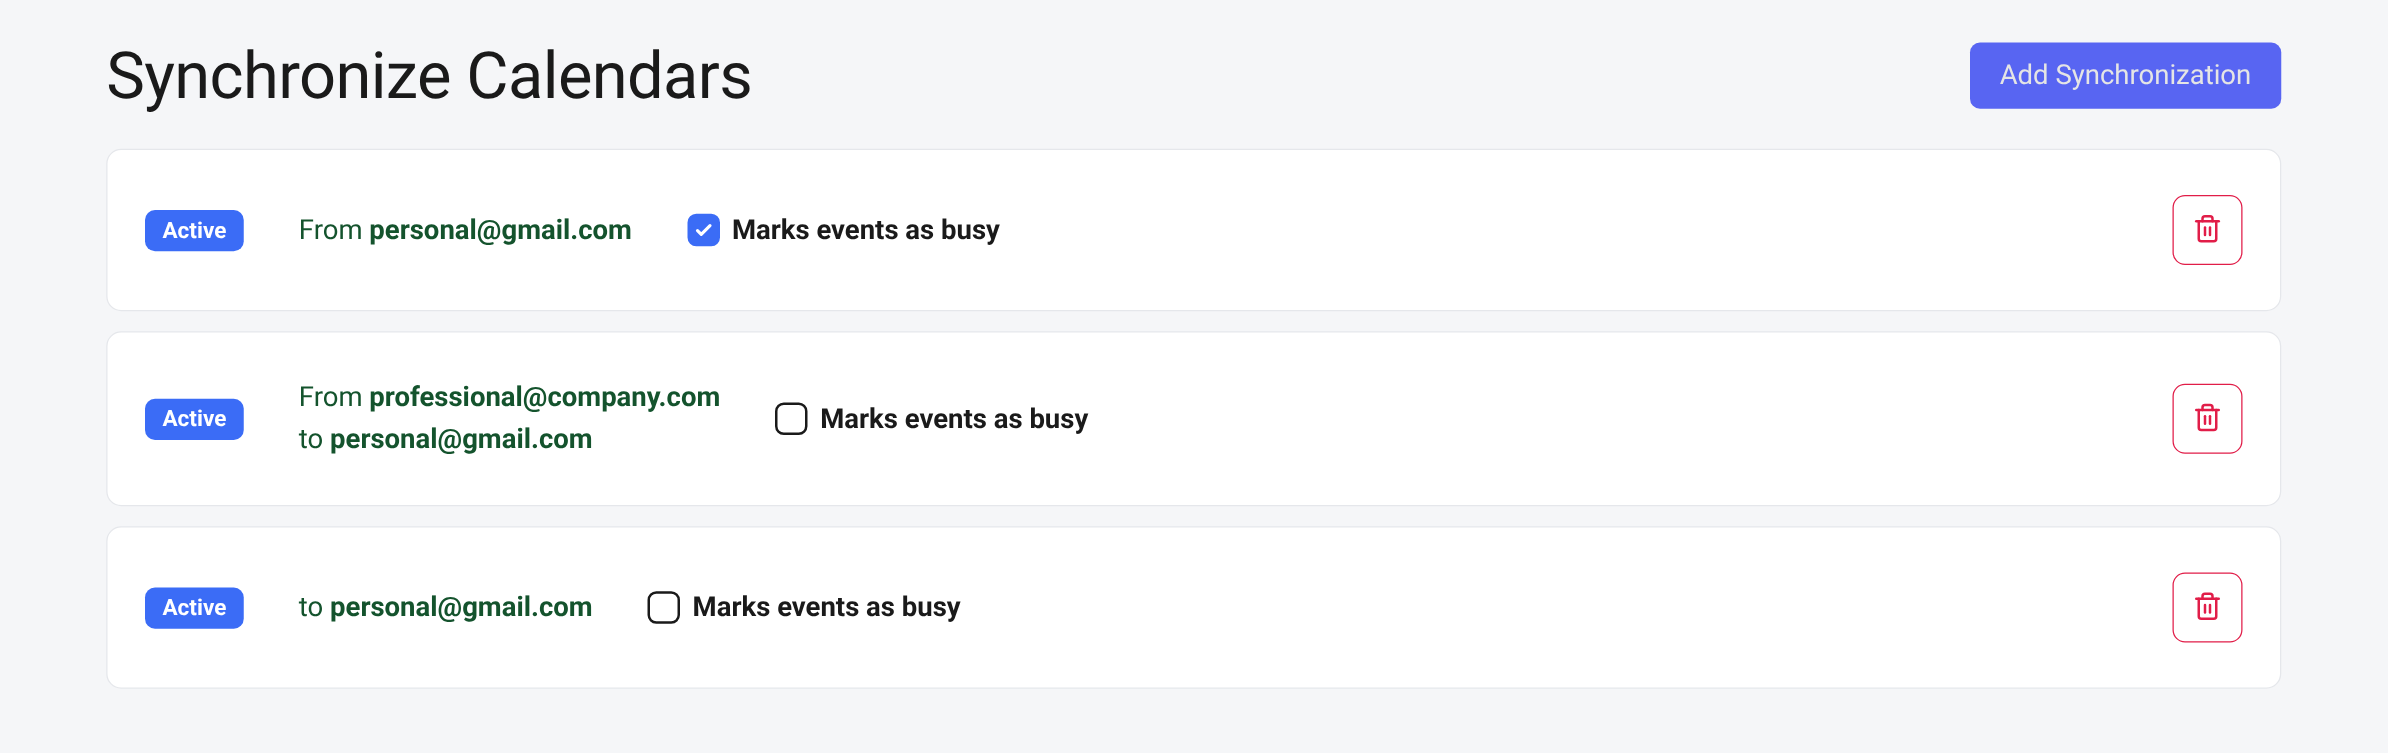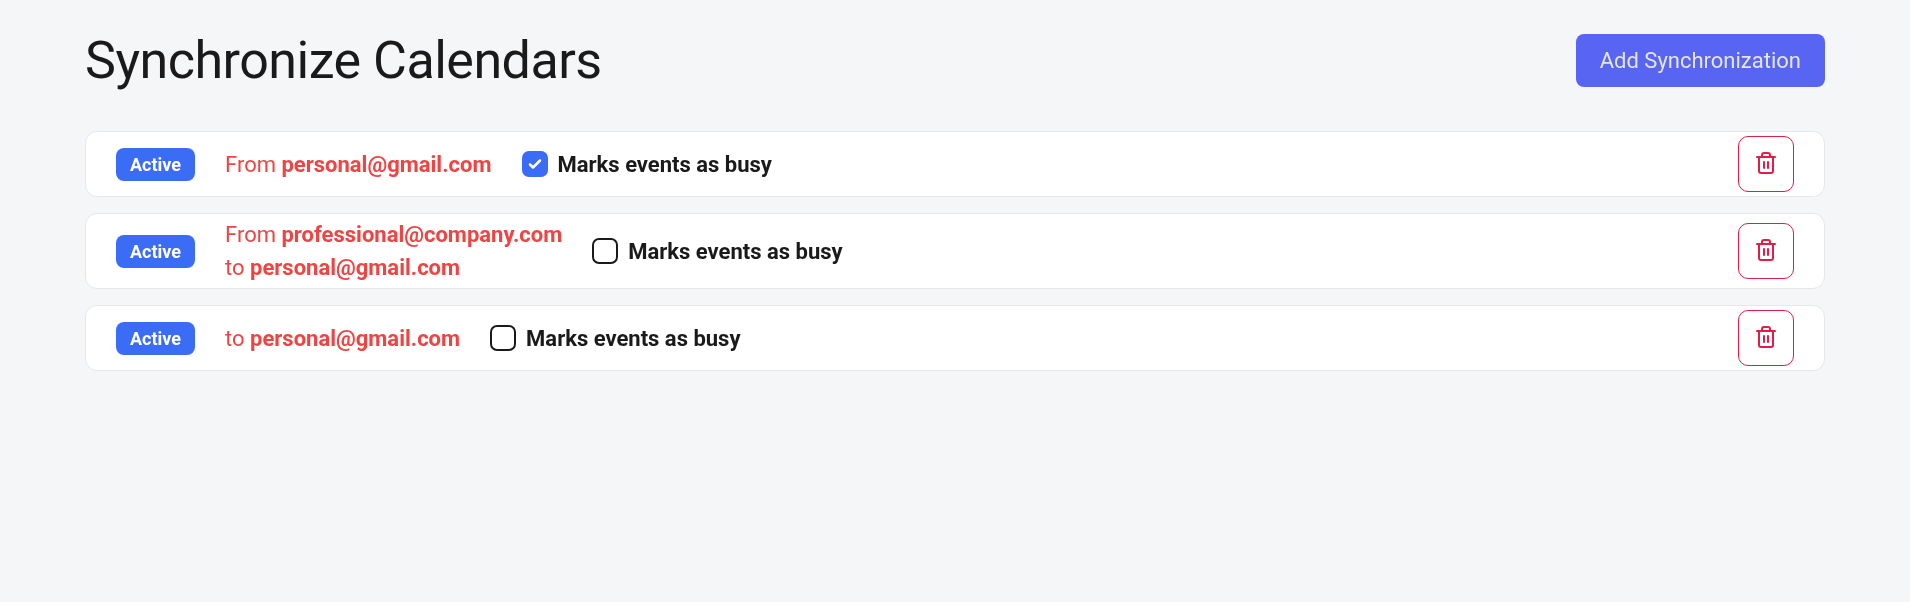--- a/index.html
+++ b/index.html
@@ -11,21 +11,21 @@
       font-family: -apple-system, BlinkMacSystemFont, "Segoe UI", Roboto, "Helvetica Neue", Arial, sans-serif;
       background: #f5f6f8;
       padding: 30px 85px;
       font-size: 16px;
       color: #1a1a1a;
     }
     .header {
       display: flex;
       justify-content: space-between;
       align-items: center;
-      margin-bottom: 40px;
+      margin-bottom: 28px;
     }
     .page-title {
       font-size: 52px;
       font-weight: 400;
       color: #1a1a1a;
       letter-spacing: -0.5px;
     }
     .add-button {
       background: #5865f2;
       color: #e5e5e5;
@@ -39,41 +39,41 @@
     }
     .sync-list {
       display: flex;
       flex-direction: column;
       gap: 16px;
     }
     .sync-card {
       background: #fff;
       border: 1px solid #e5e7eb;
       border-radius: 12px;
-      padding: 4px 30px;
-      display: flex;
-      align-items: center;
-      gap: 30px;
+      padding: 36px 30px;
+      display: flex;
+      align-items: center;
+      gap: 44px;
     }
     .status-badge {
       background: #3b6cf6;
       color: #fff;
       border-radius: 8px;
       padding: 6px 14px;
       font-size: 18px;
       font-weight: 700;
       display: inline-block;
       white-space: nowrap;
     }
     .route {
       display: flex;
       flex-direction: column;
       font-size: 22px;
       line-height: 1.5;
-      color: #ef4444;
+      color: #14532d;
     }
     .route-line {
       white-space: nowrap;
     }
     .route .bold {
       font-weight: 700;
     }
     .busy-container {
       display: flex;
       align-items: center;

